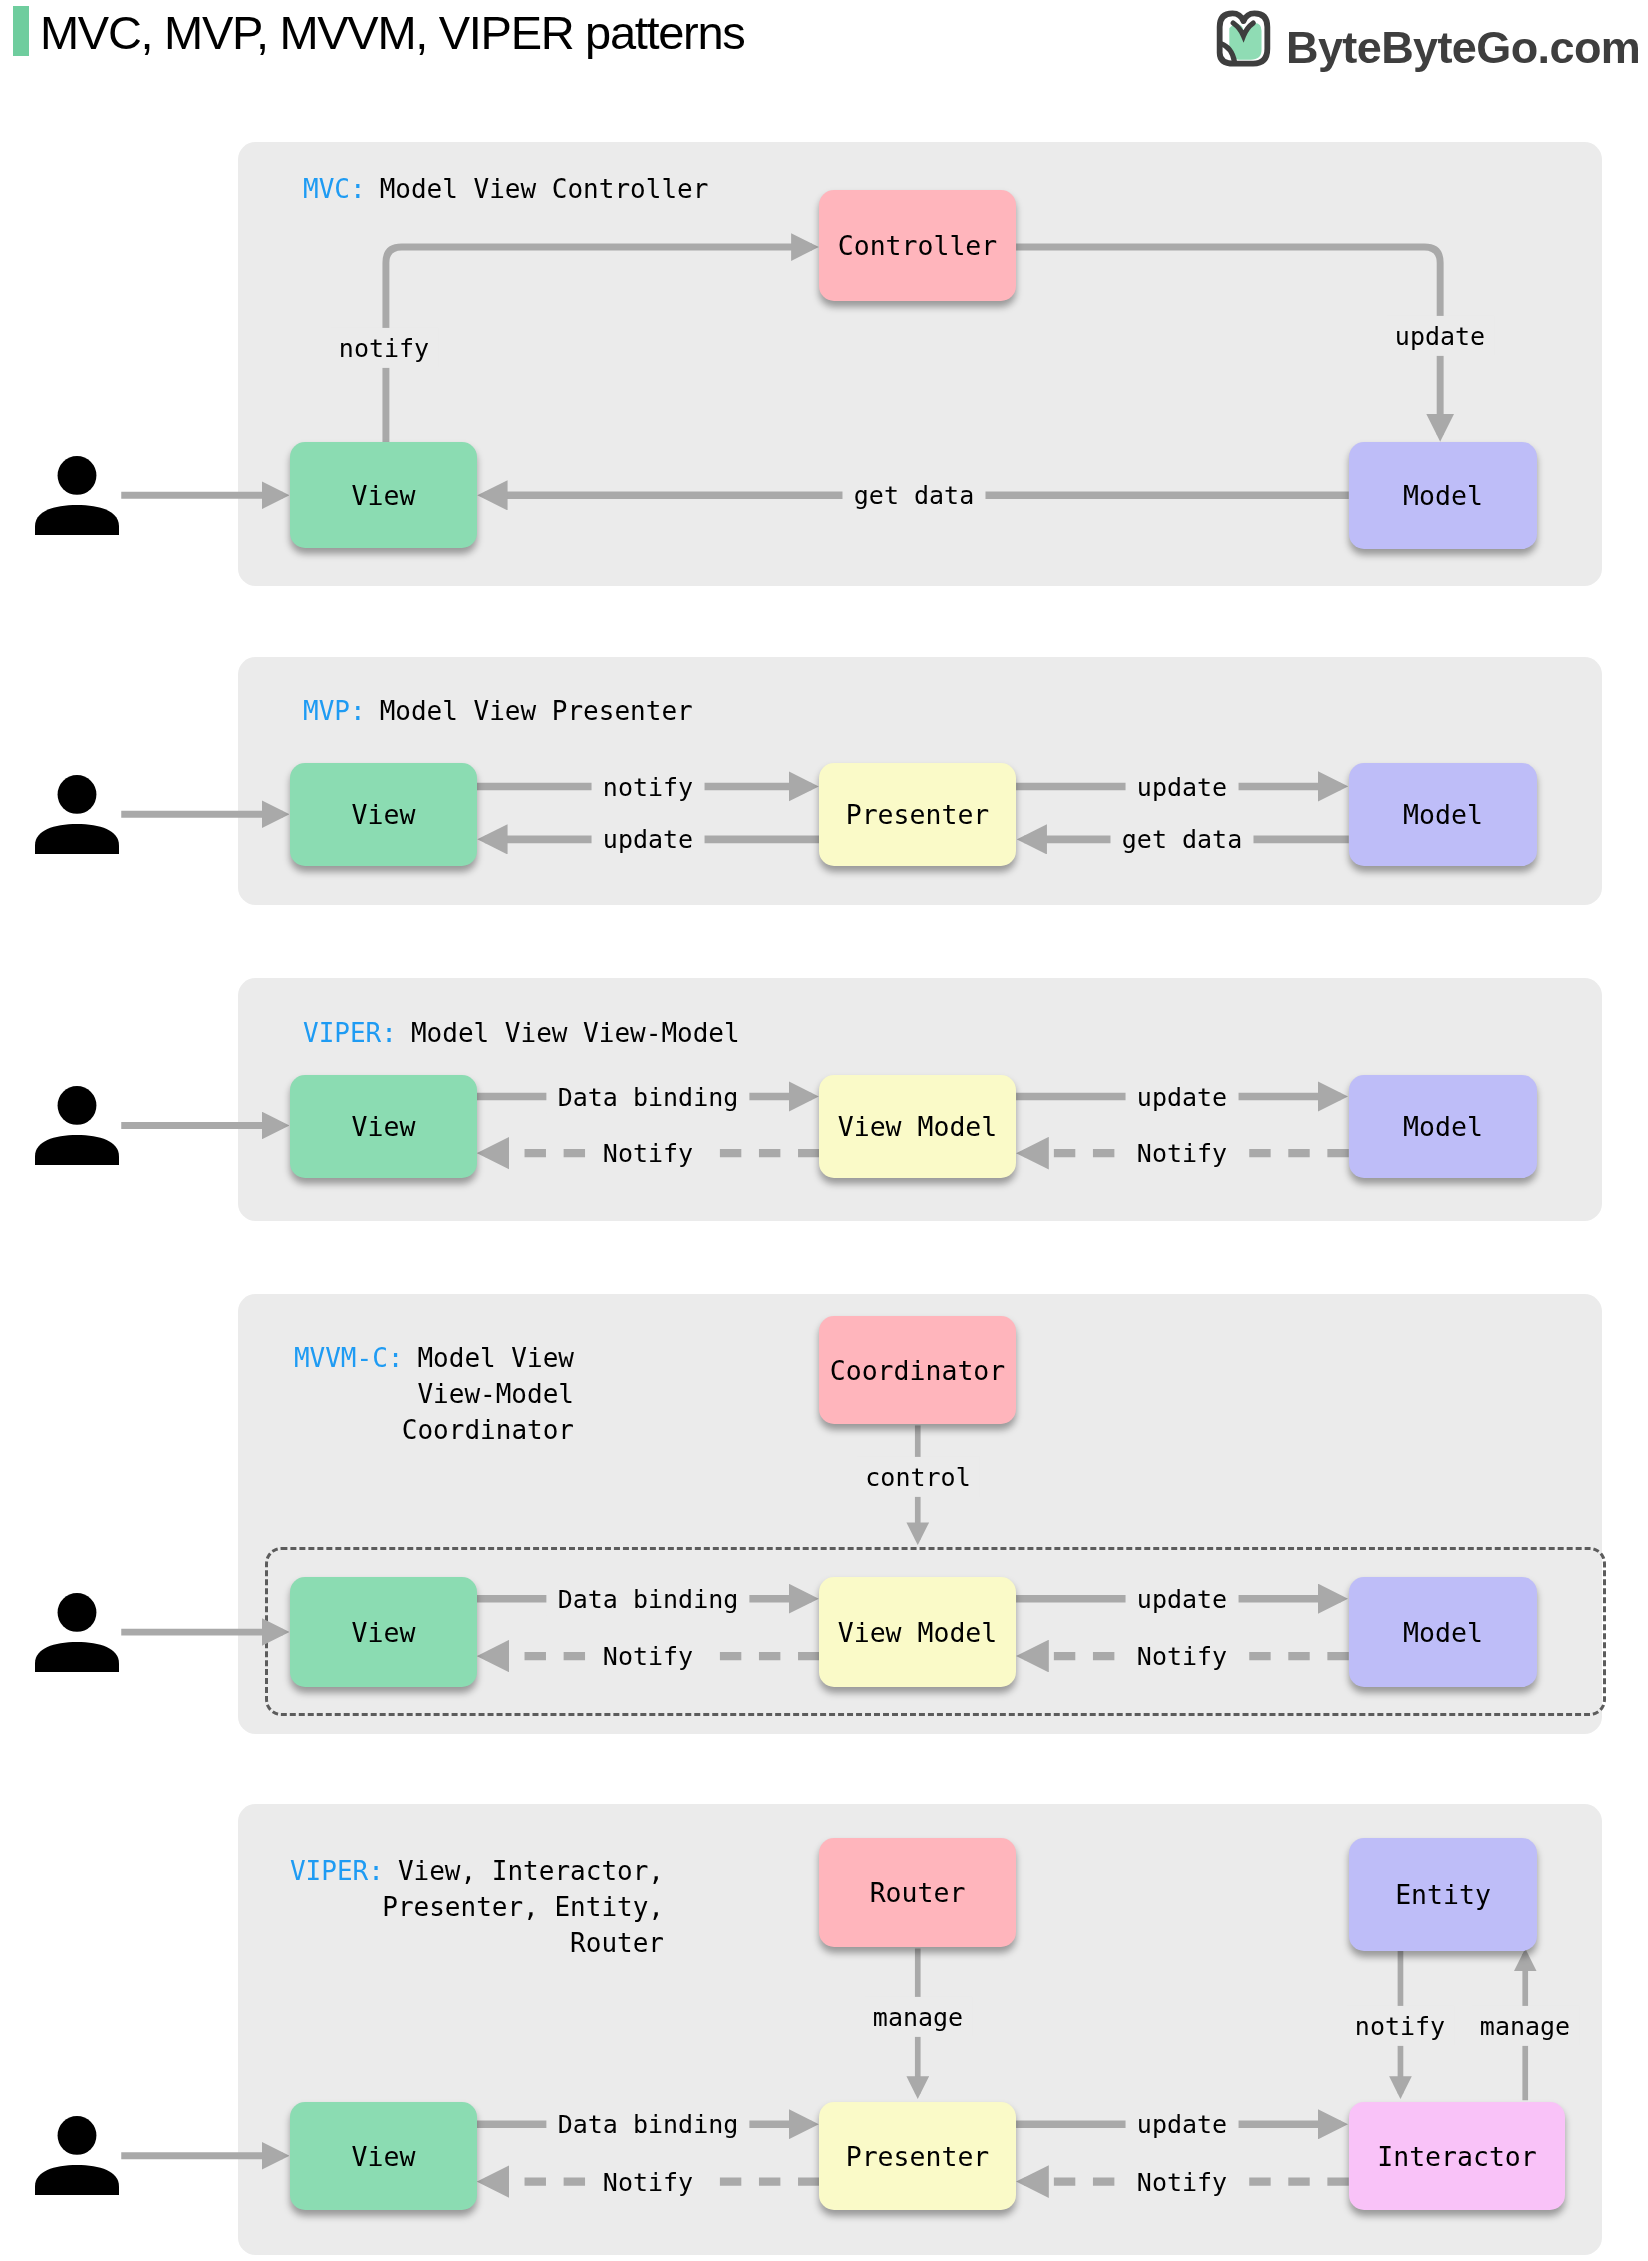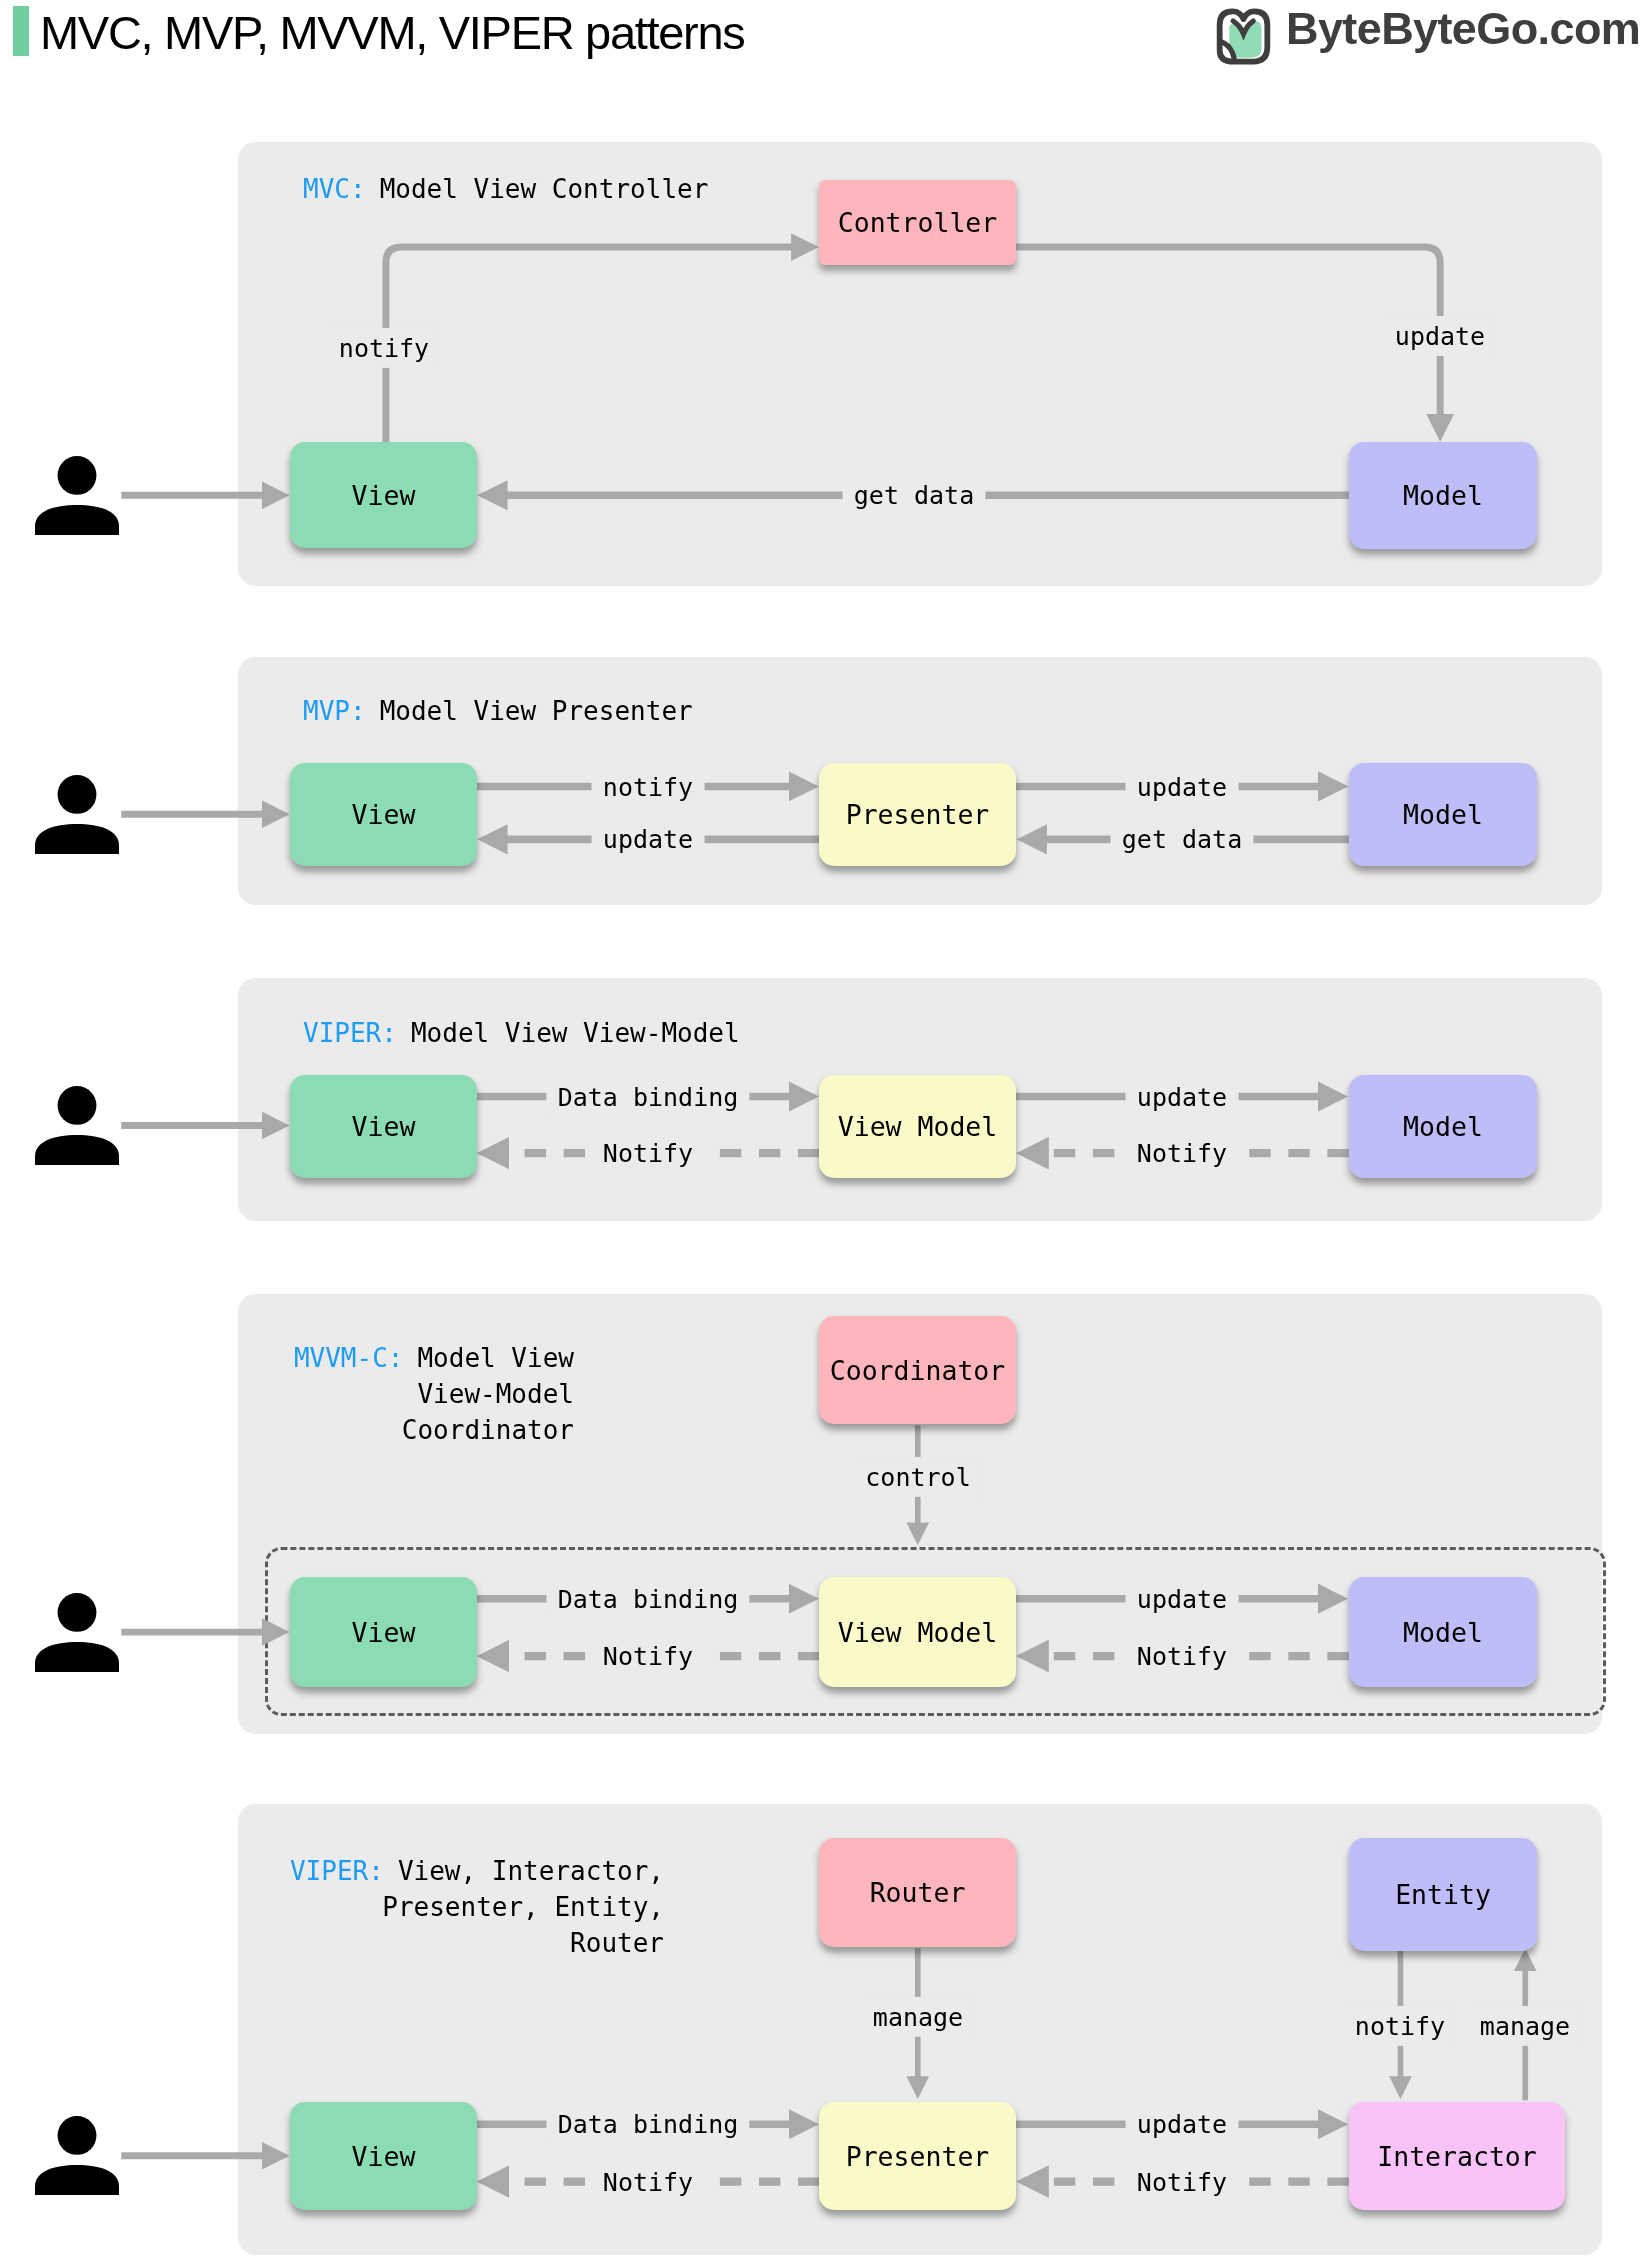--- a/index.html
+++ b/index.html
@@ -2,21 +2,21 @@
 <html style="--title-accent: #6FCD9E; --heading-blue: #1E9BF3; --section-bg: #EBEBEB; --arrow-gray: #A9A9A9; --box-green: #8BDCB2; --box-pink: #FFB5BC; --box-purple: #BEBDF8; --box-yellow: #FAFAC8; --box-magenta: #F9C2F8; --logo-dark: #3E3E3E; --logo-green: #8FDCB4;font-size:10px"><head>
 <meta charset="utf-8">
 <style>
   html,body{margin:0;padding:0;background:#fff;}
   #page{position:relative;width:1649px;height:2261px;background:#fff;overflow:hidden;
         font-family:"DejaVu Sans Mono",monospace;}
   
   #title-bar{position:absolute;left:12.6px;top:6.3px;width:16.4px;height:50px;background:var(--title-accent);}
   #page-title{position:absolute;left:40px;top:6.3px;height:53px;line-height:53px;
     font-family:"Liberation Sans",sans-serif;font-size:47px;font-weight:400;letter-spacing:-1.3px;color:#000;white-space:nowrap;}
-  #logo{position:absolute;right:8.8px;top:2.5px;height:71px;display:flex;align-items:flex-start;gap:8.8px;}
+  #logo{position:absolute;right:8.8px;top:2.5px;height:71px;display:flex;align-items:flex-end;gap:8.8px;}
   #logo-text{font-family:"Liberation Sans",sans-serif;font-weight:bold;font-size:45px;color:var(--logo-dark);letter-spacing:-0.6px;white-space:nowrap;}
   
   .section{position:absolute;left:238px;width:1364px;background:var(--section-bg);border-radius:17.6px;z-index:0;}
   .heading{position:absolute;font-size:26px;line-height:36px;color:#000;z-index:3;white-space:nowrap;}
   .heading .acc{color:var(--heading-blue);}
   .heading .rest{margin-left:14px;}
   .heading.multi{text-align:right;}
   
   .box{position:absolute;display:flex;align-items:center;justify-content:center;
        font-size:26.5px;color:#000;border-radius:15px;z-index:3;
@@ -135,21 +135,21 @@
   <div class="person" style="left:35px;top:2116px;">
     <svg width="84" height="79" viewBox="0 0 134 126">
         <circle cx="67" cy="31" r="31"></circle>
         <path d="M0 126 V112 C0 88 30 78 67 78 C104 78 134 88 134 112 V126 Z"></path>
       </svg>
   </div>
 
   <div class="heading" style="left:303px;top:171px;">
     <span class="acc">MVC:</span><span class="rest">Model View Controller</span>
   </div>
-  <div class="box pink" style="left:819px;top:180px;width:197px;height:85px;border-radius:6px;">Controller</div>
+  <div class="box pink" style="left:819px;top:190px;width:197px;height:111px;">Controller</div>
   <div class="box green" style="left:290px;top:442px;width:187px;height:106px;">View</div>
   <div class="box purple" style="left:1349px;top:442px;width:188px;height:107px;">Model</div>
   <div class="albl vlbl" style="left:384px;top:348px;">notify</div>
   <div class="albl vlbl" style="left:1440px;top:336px;">update</div>
   <div class="albl" style="left:914px;top:495px;">get data</div>
 
   <div class="heading" style="left:303px;top:693px;">
     <span class="acc">MVP:</span><span class="rest">Model View Presenter</span>
   </div>
   <div class="box green" style="left:290px;top:763px;width:187px;height:103px;">View</div>

